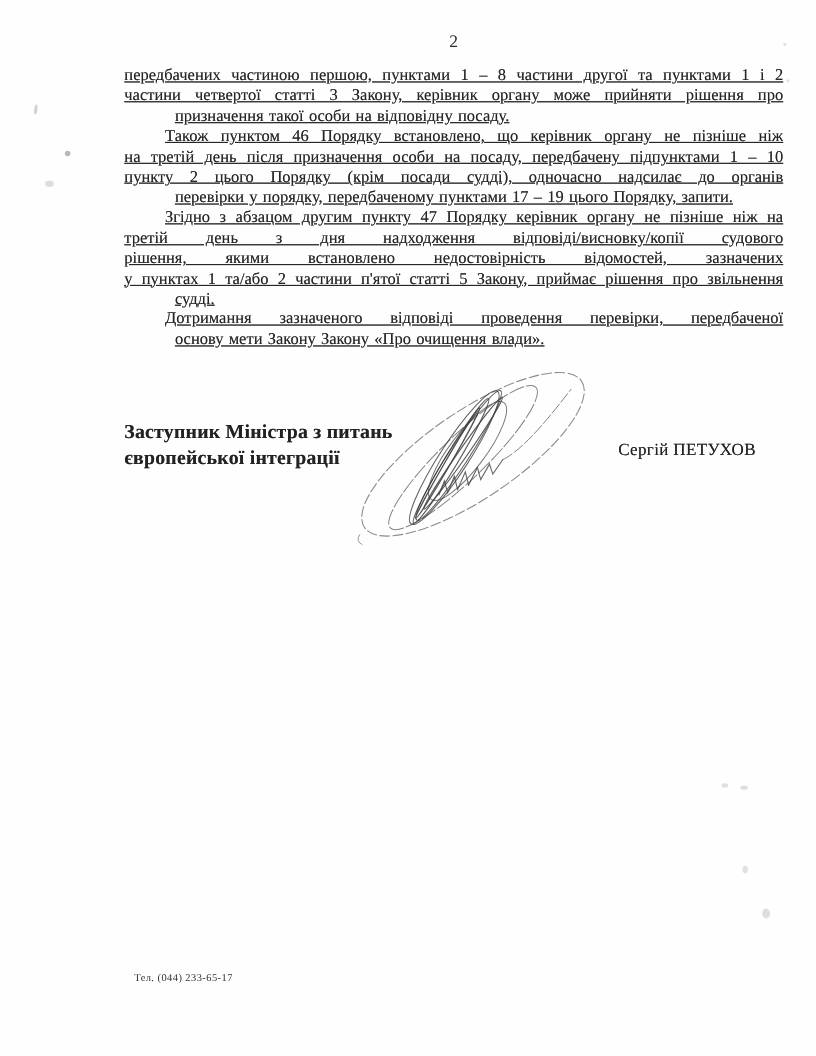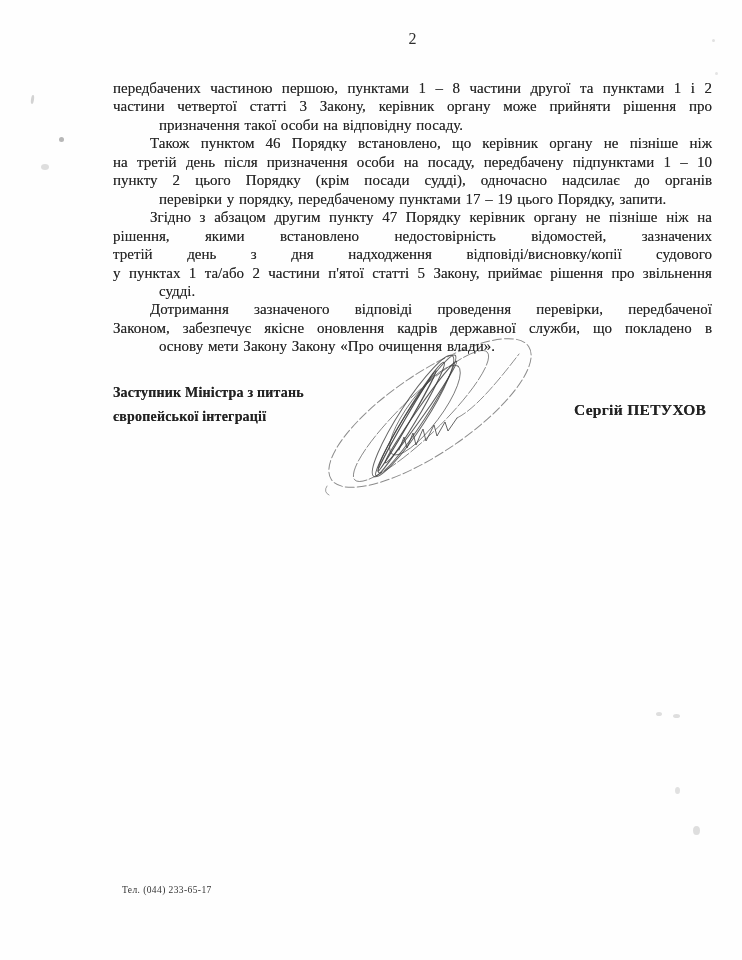--- a/index.html
+++ b/index.html
@@ -10,38 +10,39 @@
     margin:0 auto;
     overflow:hidden;
     font-family:"Liberation Serif","DejaVu Serif",serif;
     color:#262626;
   }
   .page-number{
     position:absolute;left:113px;top:30px;width:599px;
     text-align:center;font-size:16px;color:#2e2e2e;
   }
   .body-text{
-    position:absolute;left:113px;top:79px;width:599px;
+    position:absolute;left:113px;top:60px;width:599px;
     font-size:15px;line-height:18.45px;
     text-shadow:0 0 0.45px rgba(20,20,20,0.55);
     word-spacing:1px;
+    text-decoration:underline;
   }
   .line{width:599px;box-sizing:border-box;white-space:normal;}
   .jl{text-align:justify;text-align-last:justify;}
   .ll{text-align:left;margin-left:46px;}
   .ind{padding-left:37px;}
   .sig-title{
     position:absolute;left:113px;top:381px;
-    font-weight:bold;font-size:14px;line-height:23.5px;
+    font-weight:bold;font-size:18px;line-height:23.5px;
     letter-spacing:0.2px;color:#222;
     text-shadow:0 0 0.5px rgba(20,20,20,0.6);
   }
   .sig-name{
-    position:absolute;left:574px;top:401px;
-    font-weight:bold;font-size:15.5px;letter-spacing:0.3px;color:#222;
+    position:absolute;left:562px;top:401px;
+    font-weight:normal;font-size:15.5px;letter-spacing:0.3px;color:#222;
     text-shadow:0 0 0.5px rgba(20,20,20,0.6);
   }
   .sig-svg{position:absolute;left:313px;top:326px;}
   .footer-phone{
     position:absolute;left:122px;top:885px;
     font-weight:normal;font-size:9.5px;letter-spacing:0.4px;color:#333;
   }
   .speck{position:absolute;background:#6f6f6f;border-radius:50%;}
   .s1{left:31px;top:95px;width:3px;height:9px;opacity:.3;transform:rotate(8deg);}
   .s2{left:59px;top:137px;width:5px;height:5px;opacity:.5;}
@@ -67,28 +68,27 @@
       <div class="line ll">призначення такої особи на відповідну посаду.</div>
     </div>
     <div>
       <div class="line jl ind">Також пунктом 46 Порядку встановлено, що керівник органу не пізніше ніж</div>
       <div class="line jl">на третій день після призначення особи на посаду, передбачену підпунктами 1 – 10</div>
       <div class="line jl">пункту 2 цього Порядку (крім посади судді), одночасно надсилає до органів</div>
       <div class="line ll">перевірки у порядку, передбаченому пунктами 17 – 19 цього Порядку, запити.</div>
     </div>
     <div>
       <div class="line jl ind">Згідно з абзацом другим пункту 47 Порядку керівник органу не пізніше ніж на</div>
+      <div class="line jl">третій день з дня надходження відповіді/висновку/копії судового</div>
       <div class="line jl">рішення, якими встановлено недостовірність відомостей, зазначених</div>
-      <div class="line jl">третій день з дня надходження відповіді/висновку/копії судового</div>
       <div class="line jl">у пунктах 1 та/або 2 частини п'ятої статті 5 Закону, приймає рішення про звільнення</div>
       <div class="line ll">судді.</div>
     </div>
     <div>
       <div class="line jl ind">Дотримання зазначеного відповіді проведення перевірки, передбаченої</div>
-      <div class="line jl">Законом, забезпечує якісне оновлення кадрів державної служби, що покладено в</div>
       <div class="line ll">основу мети Закону Закону «Про очищення влади».</div>
     </div>
   </div>
 
   <div class="sig-title">
     <div>Заступник Міністра з питань</div>
     <div>європейської інтеграції</div>
   </div>
 
   <svg class="sig-svg" width="225" height="175" viewBox="0 0 225 175" fill="none">

